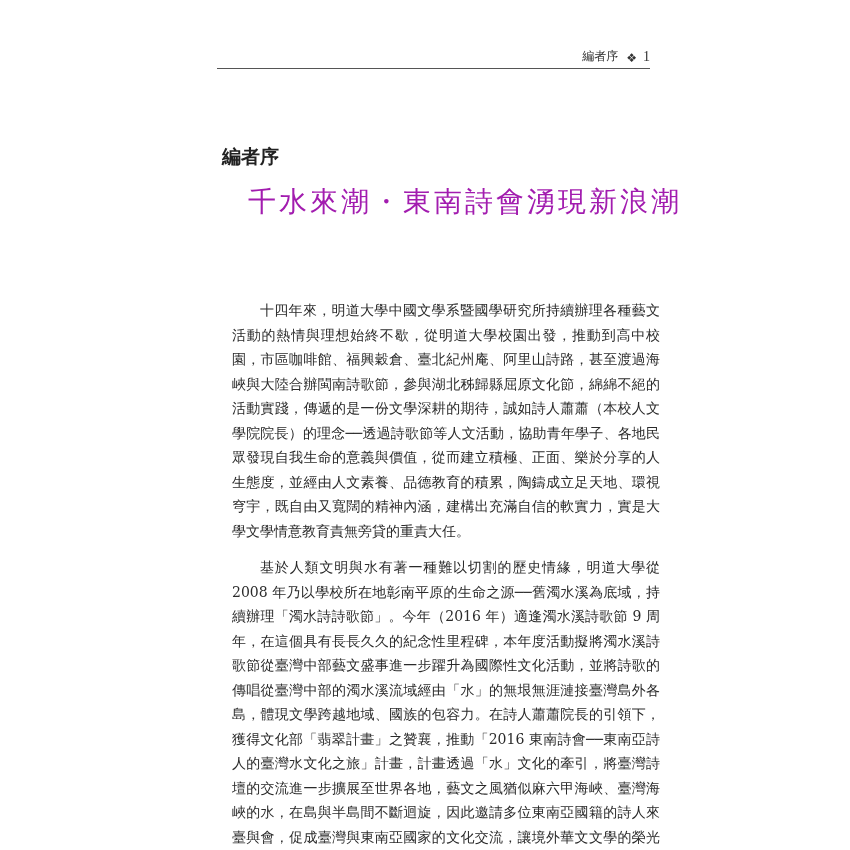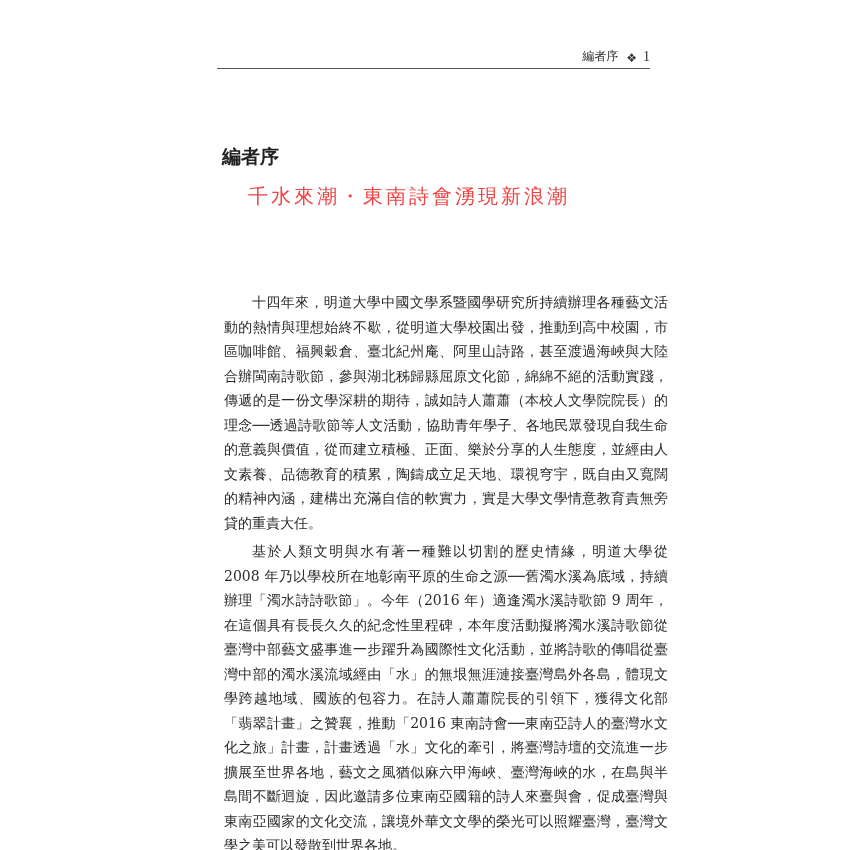--- a/index.html
+++ b/index.html
@@ -15,29 +15,29 @@
     }
     .running-header .sep { margin: 0 6px 0 8px; font-size: 12px; }
     .running-header .num { font-family: "Liberation Serif", serif; font-size: 14px; }
     .section-label {
       position: absolute; left: 222px; top: 144px;
       font-family: "DejaVu Sans", sans-serif; font-weight: bold; font-size: 19px; color: #222;
       letter-spacing: 0px;
     }
     .page-title {
       position: absolute; left: 248px; top: 183px; width: 420px;
-      font-family: "DejaVu Sans", sans-serif; font-size: 20px; color: #ef4444;
+      font-family: "DejaVu Sans", sans-serif; font-size: 28px; color: #a21caf;
       letter-spacing: 3px; white-space: nowrap;
     }
     .body-text {
       position: absolute; left: 220px; top: 286px; width: 452px;
       font-size: 14px; line-height: 24.5px; color: #2a2a2a;
       text-align: justify; text-justify: inter-character;
     }
-    .body-text p { margin: 4px; text-indent: 28px; }
+    .body-text p { margin: 12px; text-indent: 28px; }
   </style>
 </head>
 <body>
 
 <div class="running-header">
   <span>編者序</span>
   <span class="sep">❖</span>
   <span class="num">1</span>
 </div>
 

